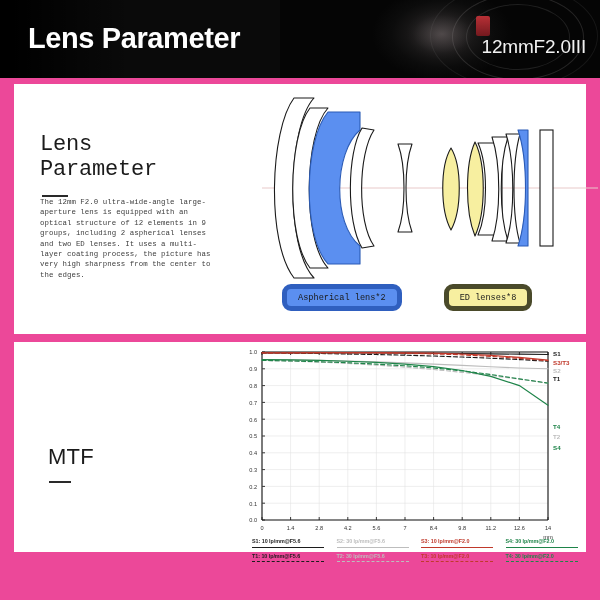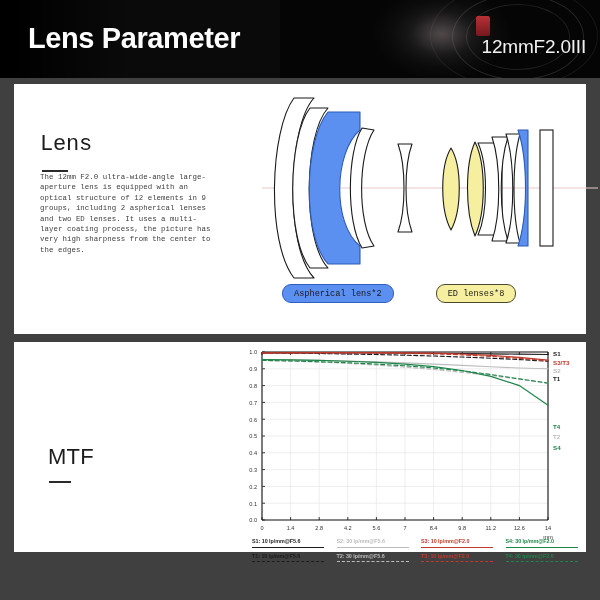--- a/index.html
+++ b/index.html
@@ -2,21 +2,21 @@
 <html><head>
 <meta charset="utf-8">
 <style>
   * { box-sizing: border-box; margin: 0; padding: 0; }
   html, body {
     width: 600px; height: 600px;
     background: #000;
     font-family: "Liberation Sans", sans-serif;
     overflow: hidden;
   }
-  .page { position: relative; width: 600px; height: 600px; background: #404040; }
+  .page { position: relative; width: 600px; height: 600px; background: #ec4899; }
 
   
   .header {
     position: relative;
     width: 600px; height: 78px;
     background: #0a0a0a;
     overflow: hidden;
   }
   .hero-photo {
     position: absolute; top: -10px; right: 0;
@@ -98,21 +98,21 @@
   
   .pill-row {
     position: absolute; left: 268px; top: 200px; width: 300px;
     display: flex; gap: 42px; align-items: center;
   }
   .pill {
     border-radius: 9px;
     padding: 3.5px 11px;
     font-size: 8.6px;
     color: #1a1a1a;
-    border: 1px solid #0f172a;
+    border: 5px solid #0f172a;
     white-space: nowrap;
   }
   .pill-blue { background: #5b8ff0; border-color: #2f5fbf; }
   .pill-yellow { background: #f7efa0; border-color: #4a4a2a; }
 
   
   .mtf-label { position: absolute; left: 34px; top: 102px; }
   .mtf-title { font-size: 22px; color: #1b1b1b; letter-spacing: 0.2px; }
   .mtf-rule { width: 22px; height: 2px; background: #2a2a2a; margin-top: 11px; margin-left: 1px; }
 
@@ -153,20 +153,21 @@
     </div>
     <div class="hero-fade"></div>
     <div class="header-title">Lens Parameter</div>
     <div class="header-model">12mmF2.0III</div>
   </div>
 
   <div class="panel panel-structure">
 
     <div class="struct-left">
       <div class="struct-h">Lens</div>
+      <div class="struct-h">Parameter</div>
       <div class="rule"></div>
       <div class="struct-body">The 12mm F2.0 ultra-wide-angle large-aperture lens is equipped with an optical structure of 12 elements in 9 groups, including 2 aspherical lenses and two ED lenses. It uses a multi-layer coating process, the picture has very high sharpness from the center to the edges.</div>
     </div>
 
     <div class="lens-wrap">
       <svg class="lens-svg" viewBox="0 0 336 196" xmlns="http://www.w3.org/2000/svg">
         <line x1="0" y1="98" x2="336" y2="98" stroke="#e8c9c9" stroke-width="1"></line>
         <g fill="#ffffff" stroke="#1a1a1a" stroke-width="1.1" stroke-linejoin="round">
           <path d="M32 8 L52 8 C26 36 22 156 52 188 L32 188 C4 152 8 40 32 8 Z"></path>
           <path d="M48 18 L66 18 C42 44 40 150 66 178 L48 178 C24 148 26 46 48 18 Z"></path>

